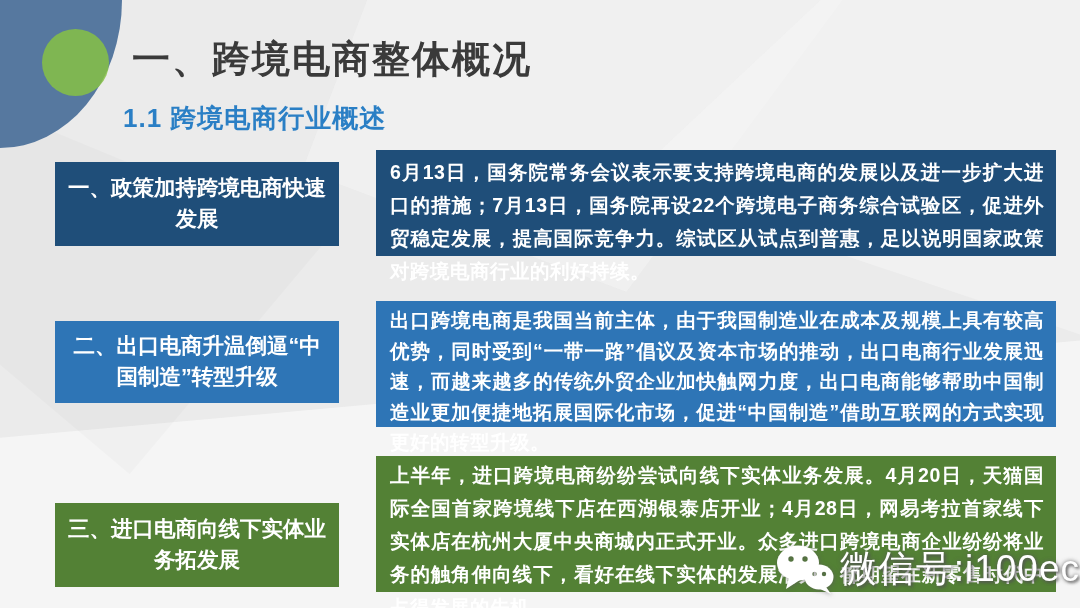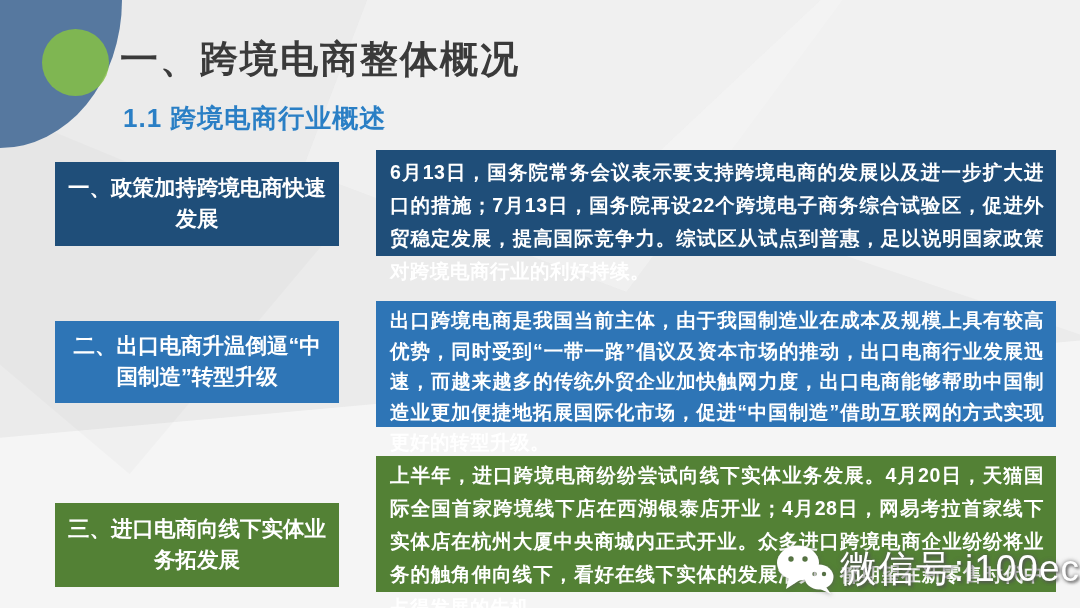--- a/index.html
+++ b/index.html
@@ -29,21 +29,21 @@
   }
   .corner-circle {
     position: absolute; left: 42px; top: 29px;
     width: 67px; height: 67px;
     border-radius: 50%;
     background: #86c144;
     opacity: .85;
   }
 
   .page-title {
-    position: absolute; left: 120px; top: 34px;
+    position: absolute; left: 132px; top: 34px;
     font-size: 38px; font-weight: bold; color: #3a3a3a;
     letter-spacing: 2px; white-space: nowrap;
   }
   .page-subtitle {
     position: absolute; left: 123px; top: 101px;
     font-size: 26px; font-weight: bold; color: #2a7fc5;
     letter-spacing: 1px; white-space: nowrap; text-align: right;
   }
 
   .row-label {

